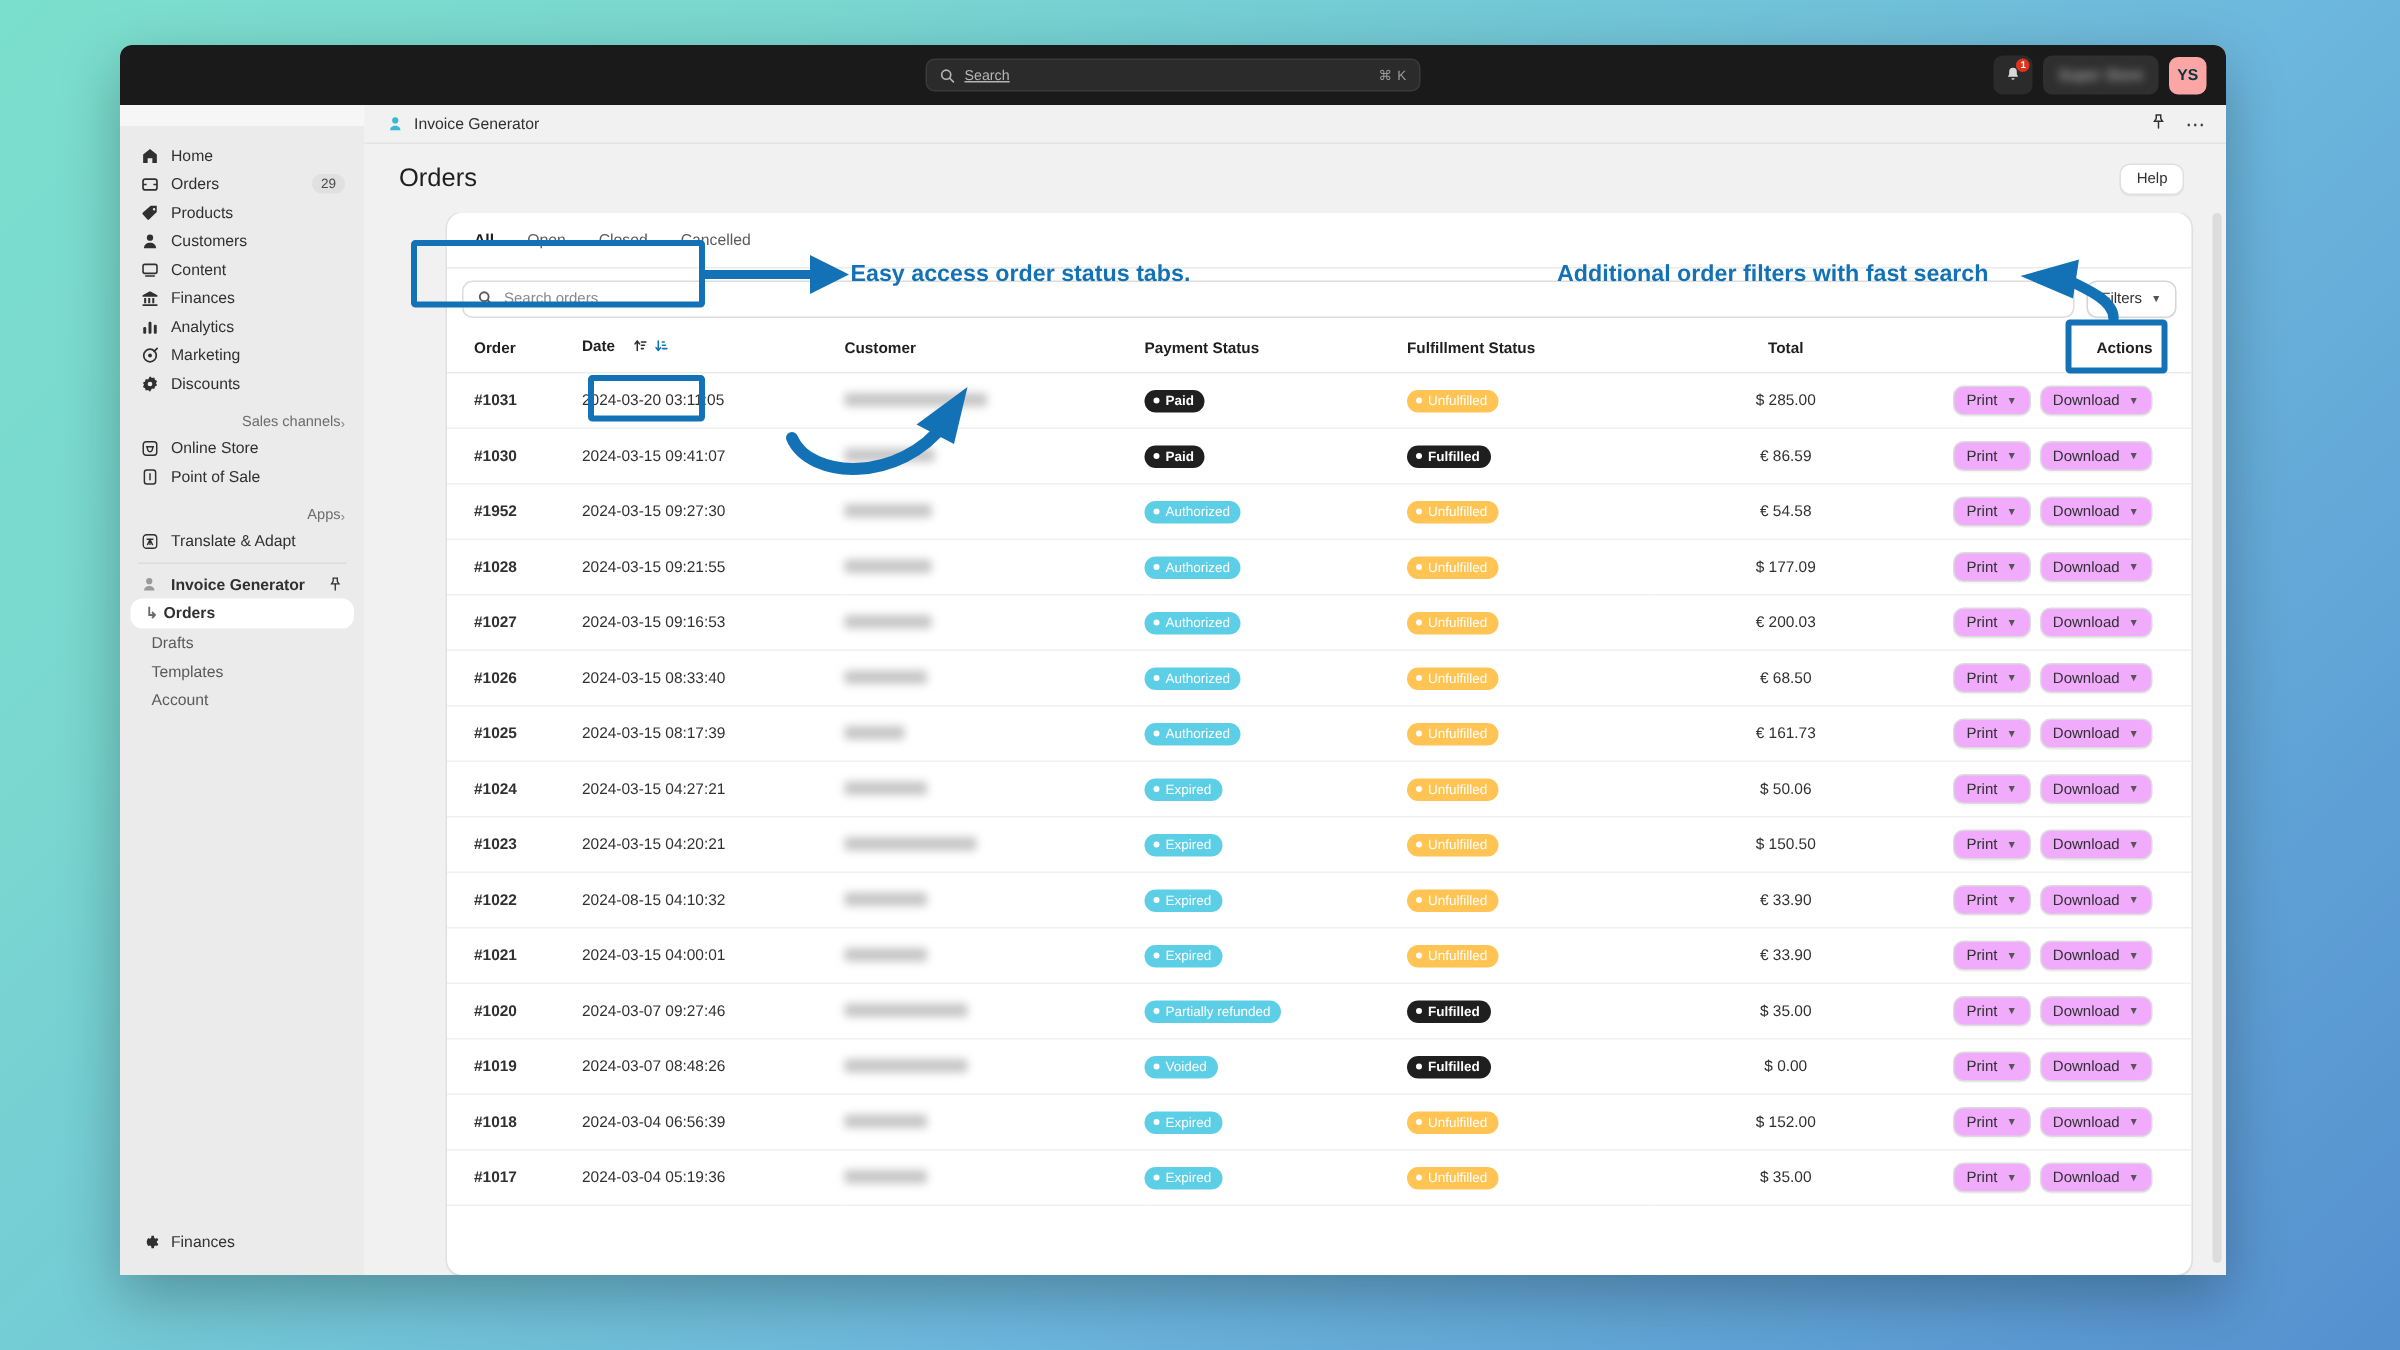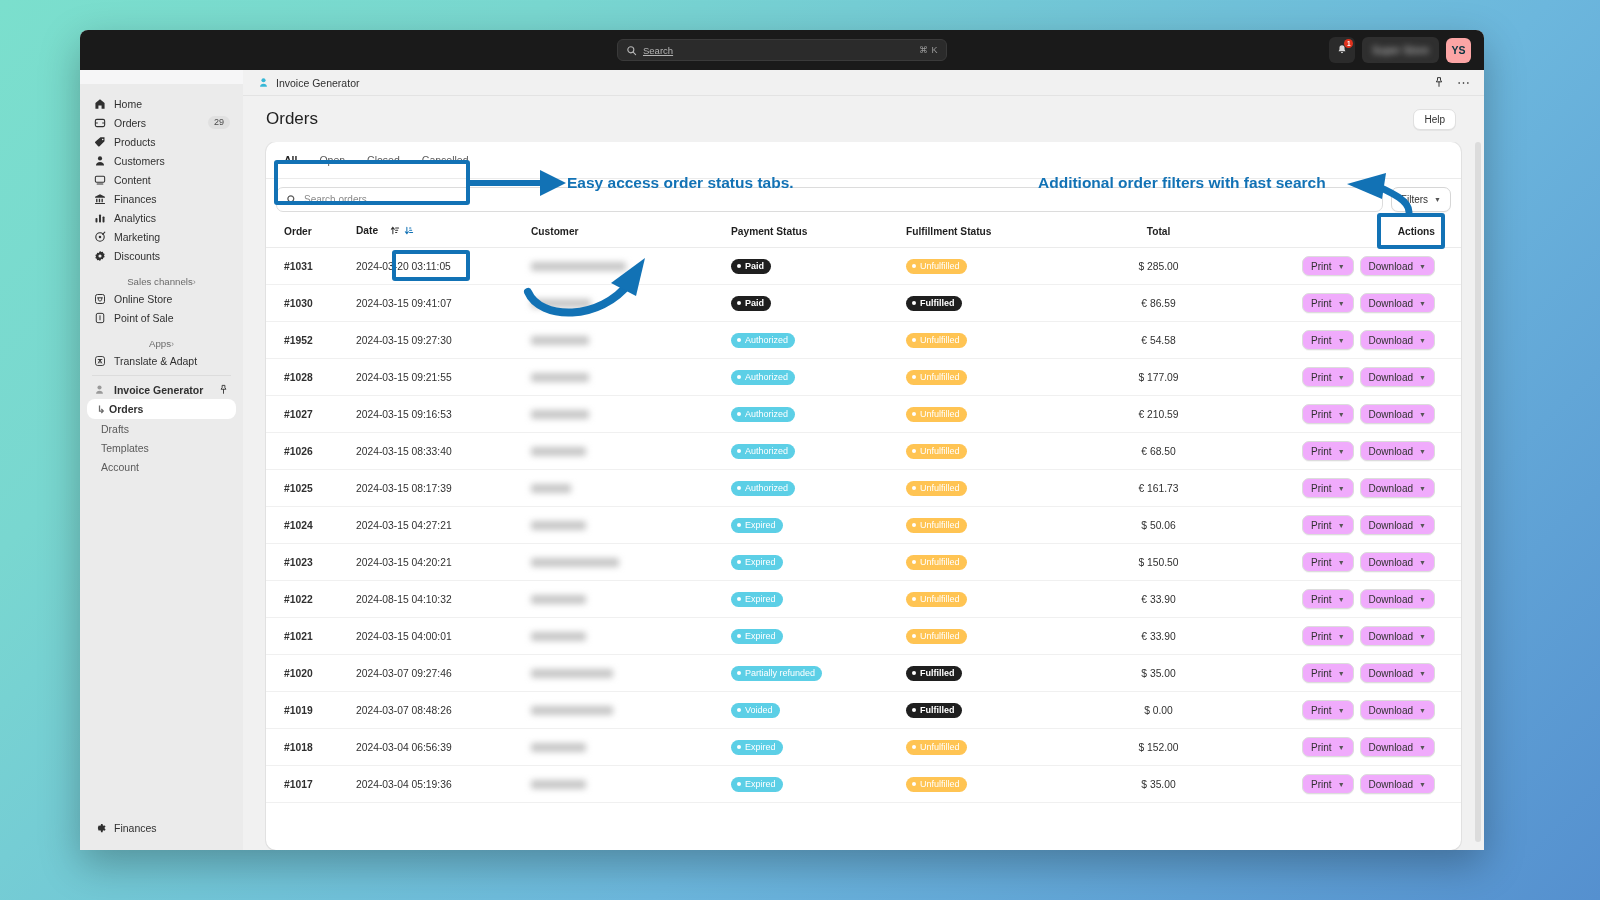--- a/index.html
+++ b/index.html
@@ -98,21 +98,21 @@
   }
   .nav-item .ico { width: 13px; height: 13px; display:flex; align-items:center; justify-content:center; flex:0 0 13px;}
   .nav-item .lbl { flex: 1; }
   .nav-badge {
     background: #e0e0e0; color: #4a4a4a;
     font-size: 9px; border-radius: 7px;
     padding: 1px 6px; line-height: 11px;
   }
   .nav-gap { height: 8px; }
   .section-head {
-    display: flex; align-items: center; justify-content: center;
+    display: flex; align-items: center; justify-content: flex-end;
     margin: 0 13px; padding: 3px 0 2px 0;
     font-size: 9.7px; color: #6b6b6b;
   }
   .chev { color: #8a8a8a; font-size: 9px; }
   .sub-item {
     display: flex; align-items: center;
     height: 19px; margin: 0 7px; padding: 0 6px 0 14px;
     font-size: 10.5px; color: #5a5a5a; border-radius: 6px;
   }
   .app-row {
@@ -166,20 +166,21 @@
     padding: 4px 10px; box-shadow: 0 1px 0 rgba(0,0,0,.05);
   }
 
   .card-wrap { padding: 0 23px; flex:1; overflow:hidden; }
   .card {
     background: #fff; border-radius: 10px;
     box-shadow: 0 0 0 1px rgba(0,0,0,.05), 0 1px 2px rgba(0,0,0,.06);
     height: 100%;
     display: flex; flex-direction: column;
     overflow: hidden;
+    margin-left: 32px;
   }
 
   .tabs-row {
     display: flex; align-items: center;
     height: 37px; padding: 0 8px;
     border-bottom: 1px solid #ebebeb;
     gap: 2px;
   }
   .tab {
     font-size: 10.5px; color: #5a5a5a;
@@ -675,21 +676,21 @@
                   <td class="date">2024-03-15 09:16:53</td>
                   <td><span class="cust-blur" style="width:58px"></span></td>
                   <td><span class="badge cyan">
                       <span class="dot"></span>
                       <span>Authorized</span>
                     </span></td>
                   <td><span class="badge amber">
                       <span class="dot"></span>
                       <span>Unfulfilled</span>
                     </span></td>
-                  <td class="total">€ 210.59</td>
+                  <td class="total">€ 200.03</td>
                   <td class="actions"><span class="act-btn">
                       <span>Print</span>
                       <span class="caret">▼</span>
                     </span><span class="act-btn">
                       <span>Download</span>
                       <span class="caret">▼</span>
                     </span></td>
                 </tr>
                 <tr>
                   <td class="order">#1026</td>

